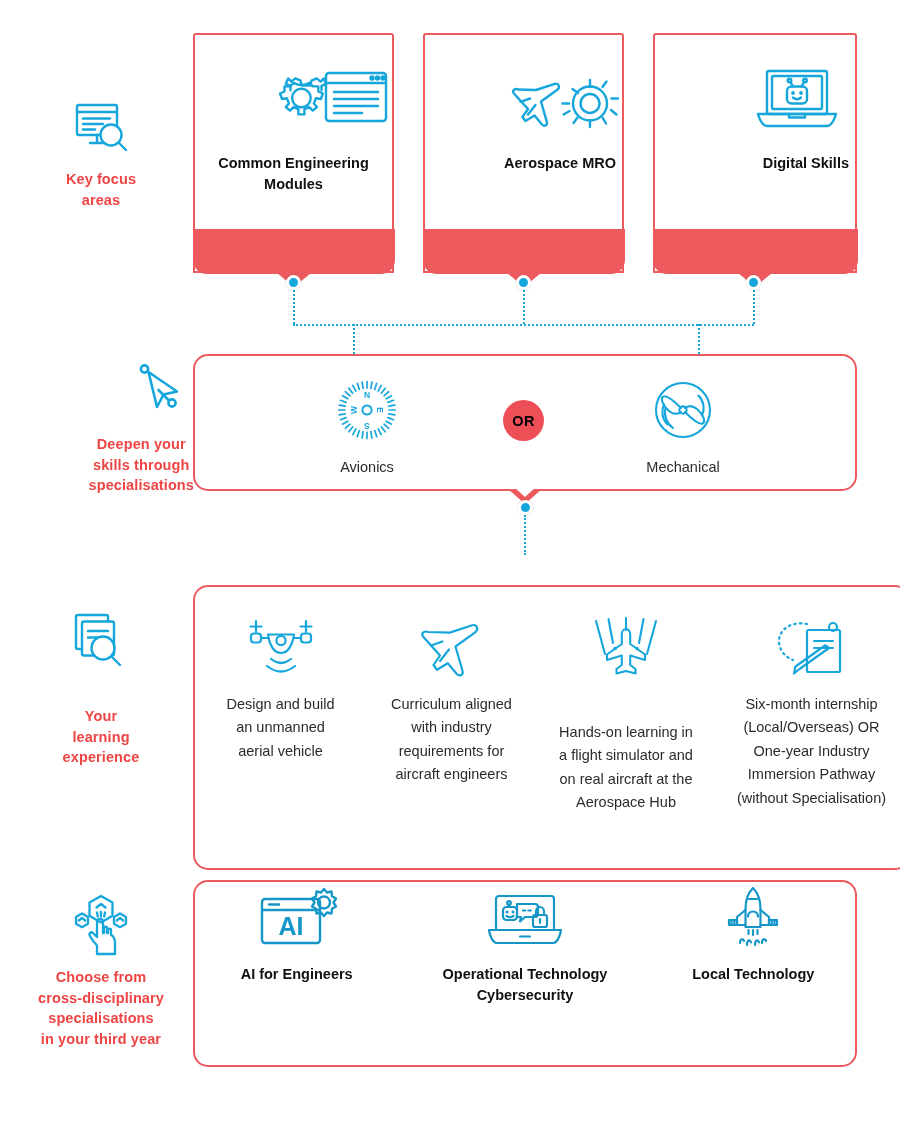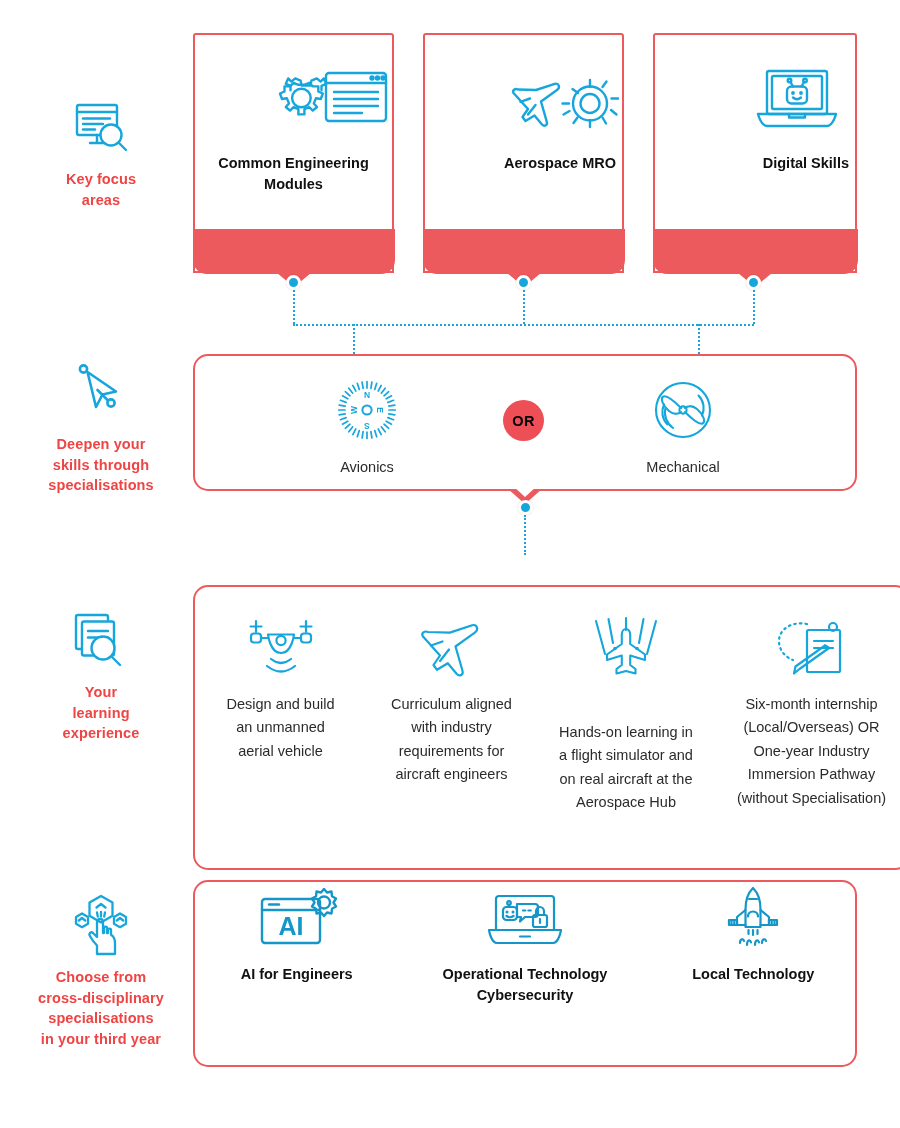--- a/index.html
+++ b/index.html
@@ -273,21 +273,21 @@
 
   <div class="vline" style="left:293px; top:290px; height:34px;"></div>
   <div class="vline" style="left:523px; top:290px; height:34px;"></div>
   <div class="vline" style="left:753px; top:290px; height:34px;"></div>
 
   <div class="hline" style="left:293px; top:324px; width:461px;"></div>
 
   <div class="vline" style="left:353px; top:324px; height:30px;"></div>
   <div class="vline" style="left:698px; top:324px; height:30px;"></div>
 
-  <div class="rowlabel" style="top:360px;">
+  <div class="rowlabel" style="top:360px;align-items:flex-end;">
     <svg class="licon" viewBox="0 0 64 64">
       <g fill="none" stroke="#16A6DC" stroke-width="2.6" stroke-linecap="round" stroke-linejoin="round">
         <path d="M18.5 12 L47 31.5 L33.5 34.5 L27 47 Z"></path>
         <circle cx="14.5" cy="9" r="3.6"></circle>
         <circle cx="42" cy="43" r="3.6"></circle>
         <line x1="28.5" y1="30" x2="39" y2="40.5"></line>
       </g>
     </svg>
     <div class="ltext">Deepen your<br>skills through<br>specialisations</div>
   </div>
@@ -366,21 +366,21 @@
         <div class="ilabel">Mechanical</div>
       </div>
     </div>
     <div class="orbadge" style="left:308px; top:44px;">OR</div>
     <div class="panel-notch"></div>
   </div>
 
   <div class="dot" style="left:518px; top:500px;"></div>
   <div class="vline" style="left:524px; top:515px; height:40px;"></div>
 
-  <div class="rowlabel" style="top:608px;">
+  <div class="rowlabel" style="top:608px;gap:24px;">
     <svg class="licon" viewBox="0 0 64 64">
       <g fill="none" stroke="#16A6DC" stroke-width="2.4" stroke-linecap="round" stroke-linejoin="round">
         <rect x="7" y="7" width="32" height="34" rx="2"></rect>
         <rect x="13" y="13.5" width="32" height="34" rx="2" fill="#ffffff"></rect>
         <line x1="19" y1="23" x2="39" y2="23"></line>
         <line x1="19" y1="29.5" x2="39" y2="29.5"></line>
         <circle cx="34" cy="40" r="11.5" fill="#ffffff"></circle>
         <line x1="42.5" y1="48.5" x2="51" y2="57"></line>
       </g>
     </svg>

